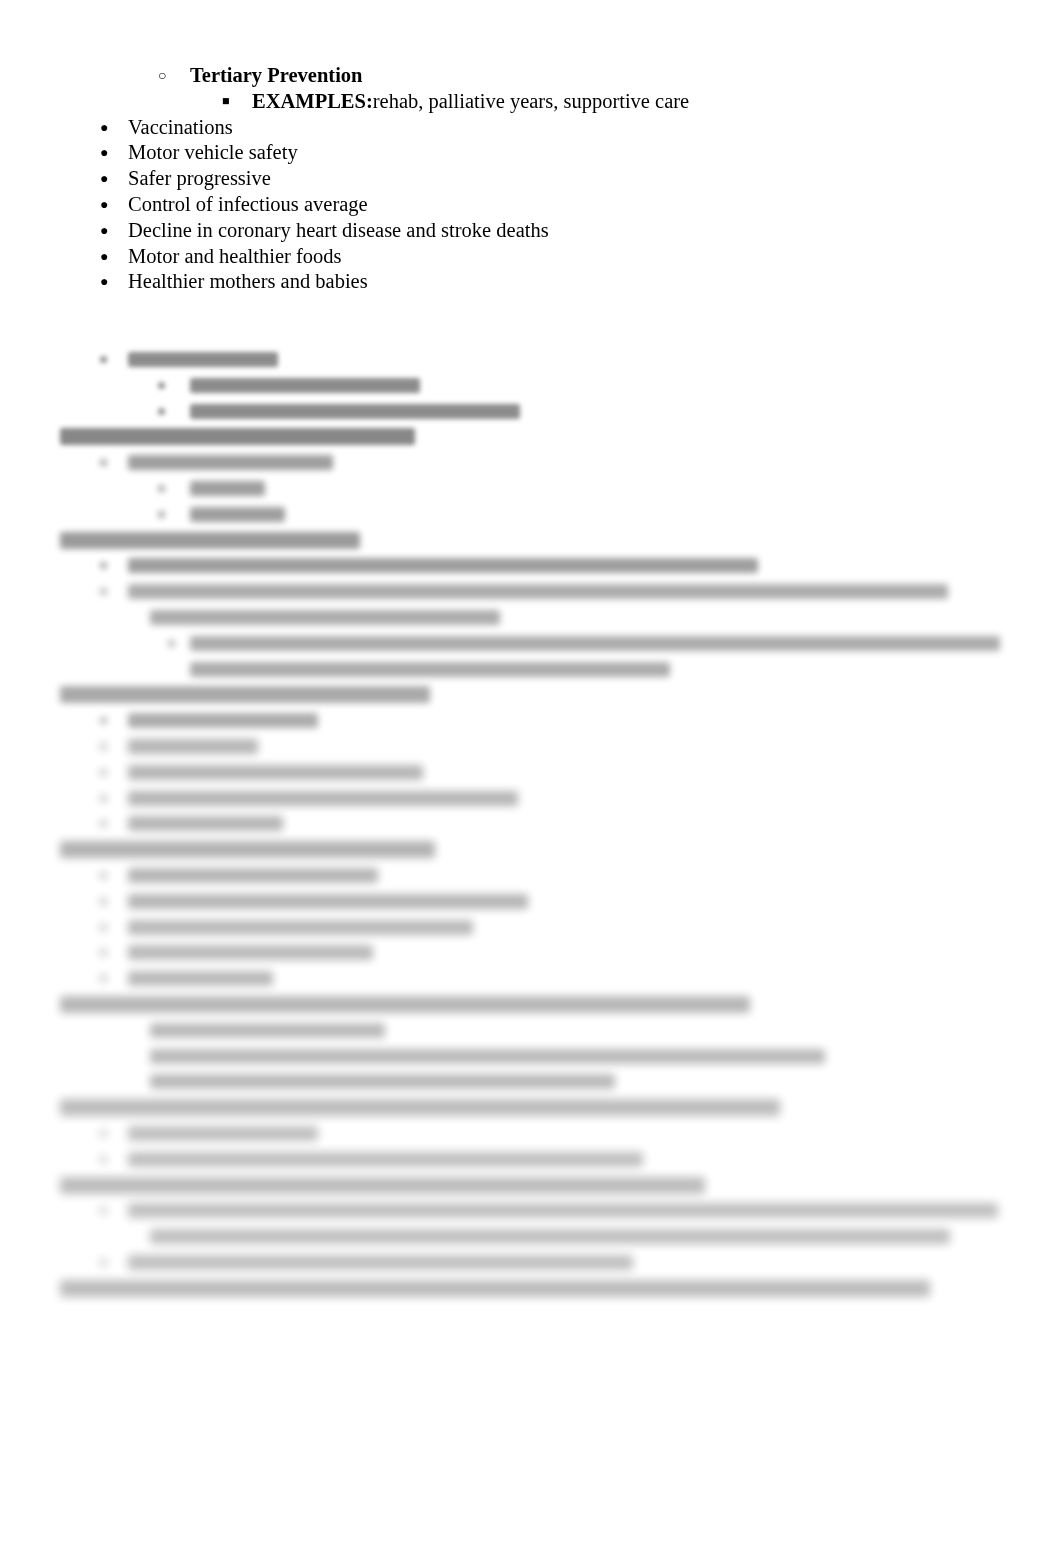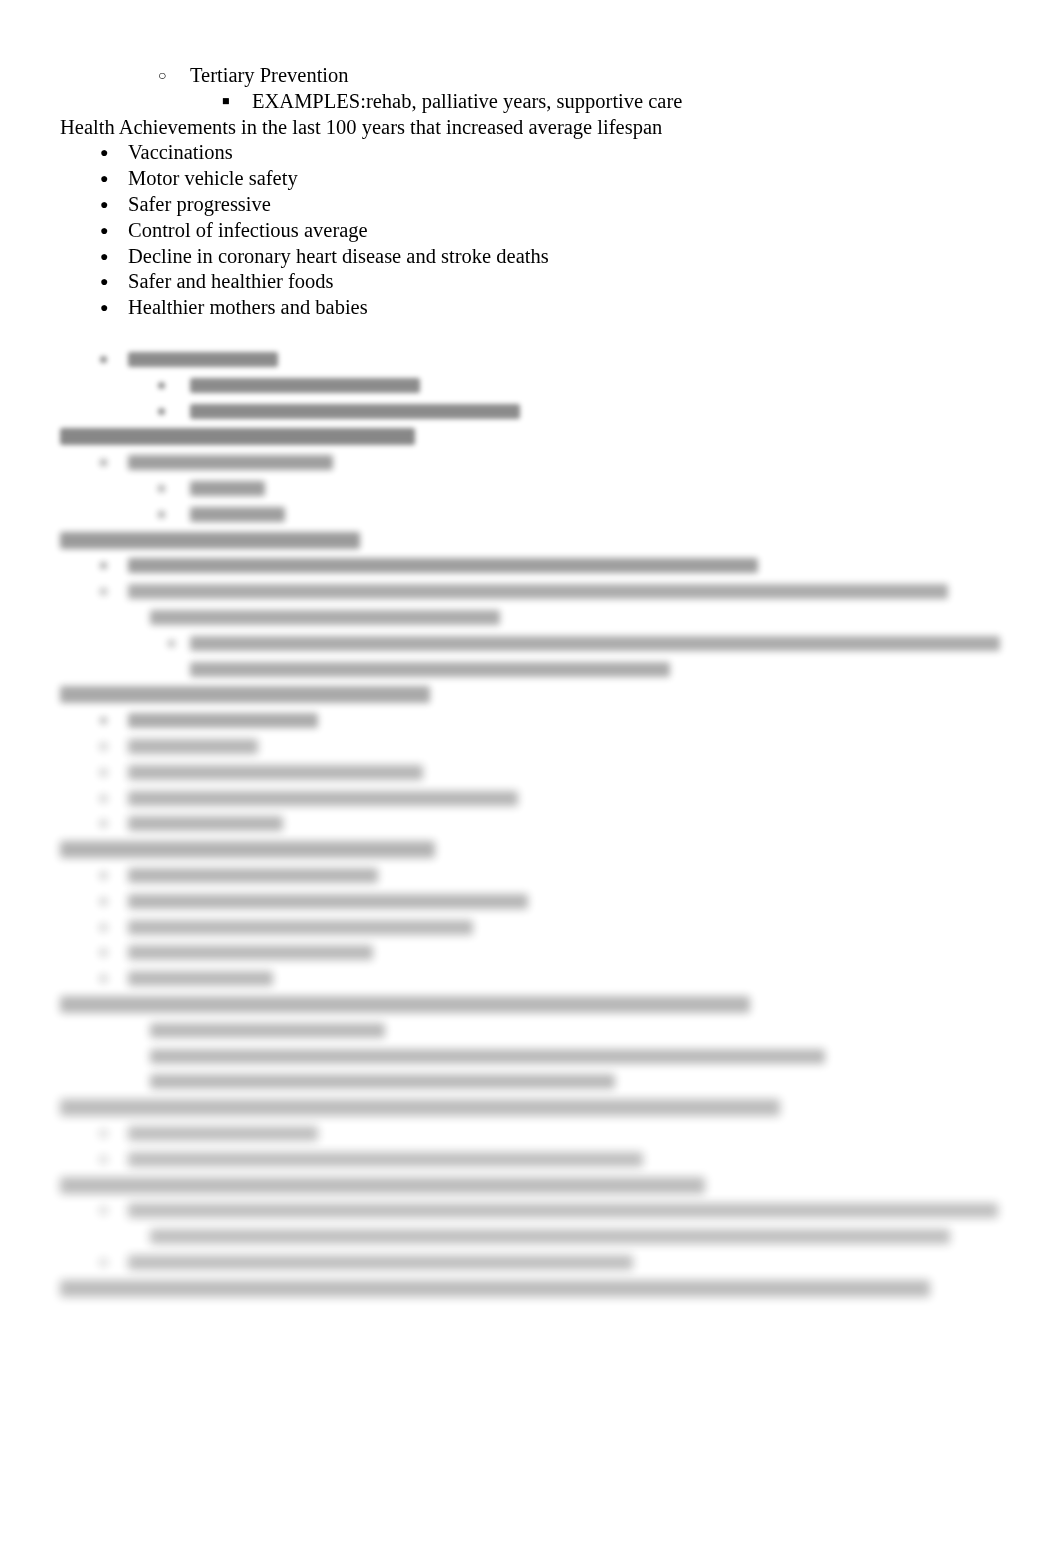--- a/index.html
+++ b/index.html
@@ -32,21 +32,21 @@
     white-space: nowrap;
     color: #000;
   }
   .line .marker {
     position: absolute;
     display: inline-block;
     text-align: left;
   }
   .line .txt { display: inline-block; }
 
-  .bold { font-weight: normal; }
+  .bold { font-weight: bold; }
 
   
   .lvl-head  { padding-left: 60px; }     
   .lvl-1     { padding-left: 128px; }    
   .lvl-2     { padding-left: 190px; }    
   .lvl-3     { padding-left: 252px; }
 
   .m-1 { left: 100px; }
   .m-2 { left: 158px; }
   .m-3 { left: 222px; }
@@ -102,23 +102,20 @@
     </div>
 
     <div class="line lvl-3">
       <span class="marker m-3 bullet-square">■</span>
     </div>
 
     <div class="line lvl-3">
       <span class="marker m-3 bullet-square">■</span><span class="txt bold">EXAMPLES:</span><span class="txt"> rehab, palliative years, supportive care</span>
     </div>
 
-    <div class="line lvl-head">
-      <span class="txt bold">Health Achievements in the last 100 years that increased average lifespan</span>
-    </div>
 
     <div class="line lvl-1">
       <span class="marker m-1 bullet-disc">●</span><span class="txt">Vaccinations</span>
     </div>
 
     <div class="line lvl-1">
       <span class="marker m-1 bullet-disc">●</span><span class="txt">Motor vehicle safety</span>
     </div>
 
     <div class="line lvl-1">
@@ -127,21 +124,21 @@
 
     <div class="line lvl-1">
       <span class="marker m-1 bullet-disc">●</span><span class="txt">Control of infectious average</span>
     </div>
 
     <div class="line lvl-1">
       <span class="marker m-1 bullet-disc">●</span><span class="txt">Decline in coronary heart disease and stroke deaths</span>
     </div>
 
     <div class="line lvl-1">
-      <span class="marker m-1 bullet-disc">●</span><span class="txt">Safer and healthier foods</span>
+      <span class="marker m-1 bullet-disc">●</span><span class="txt">Motor and healthier foods</span>
     </div>
 
     <div class="line lvl-1">
       <span class="marker m-1 bullet-disc">●</span><span class="txt">Healthier mothers and babies</span>
     </div>
 
   </div>
 
   <div class="blur-region" id="blur-region" style="top:347px;">
       <div class="bl b0">

